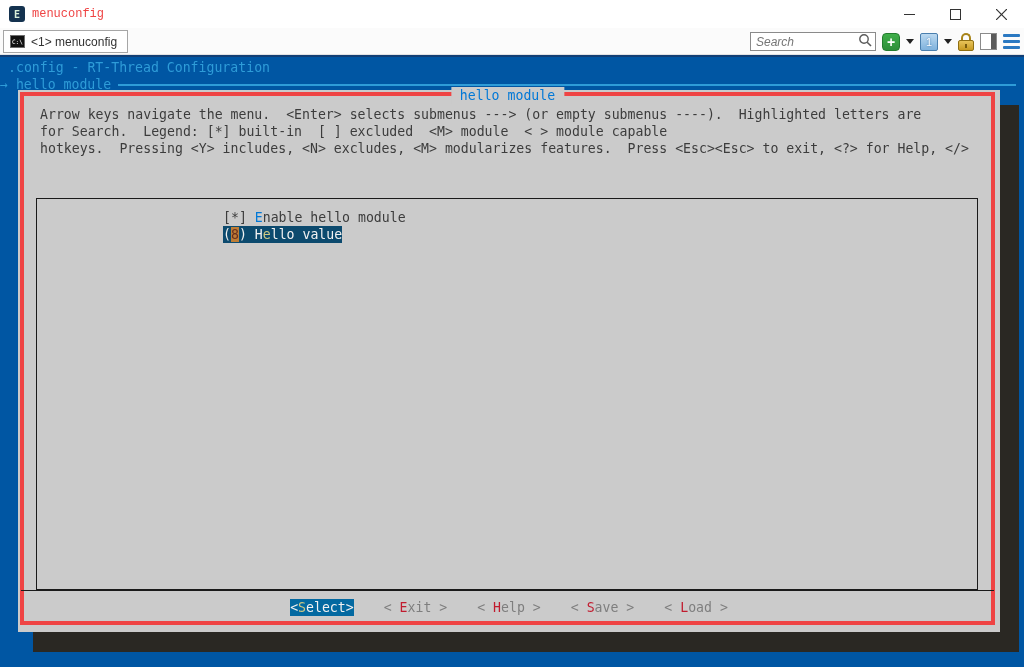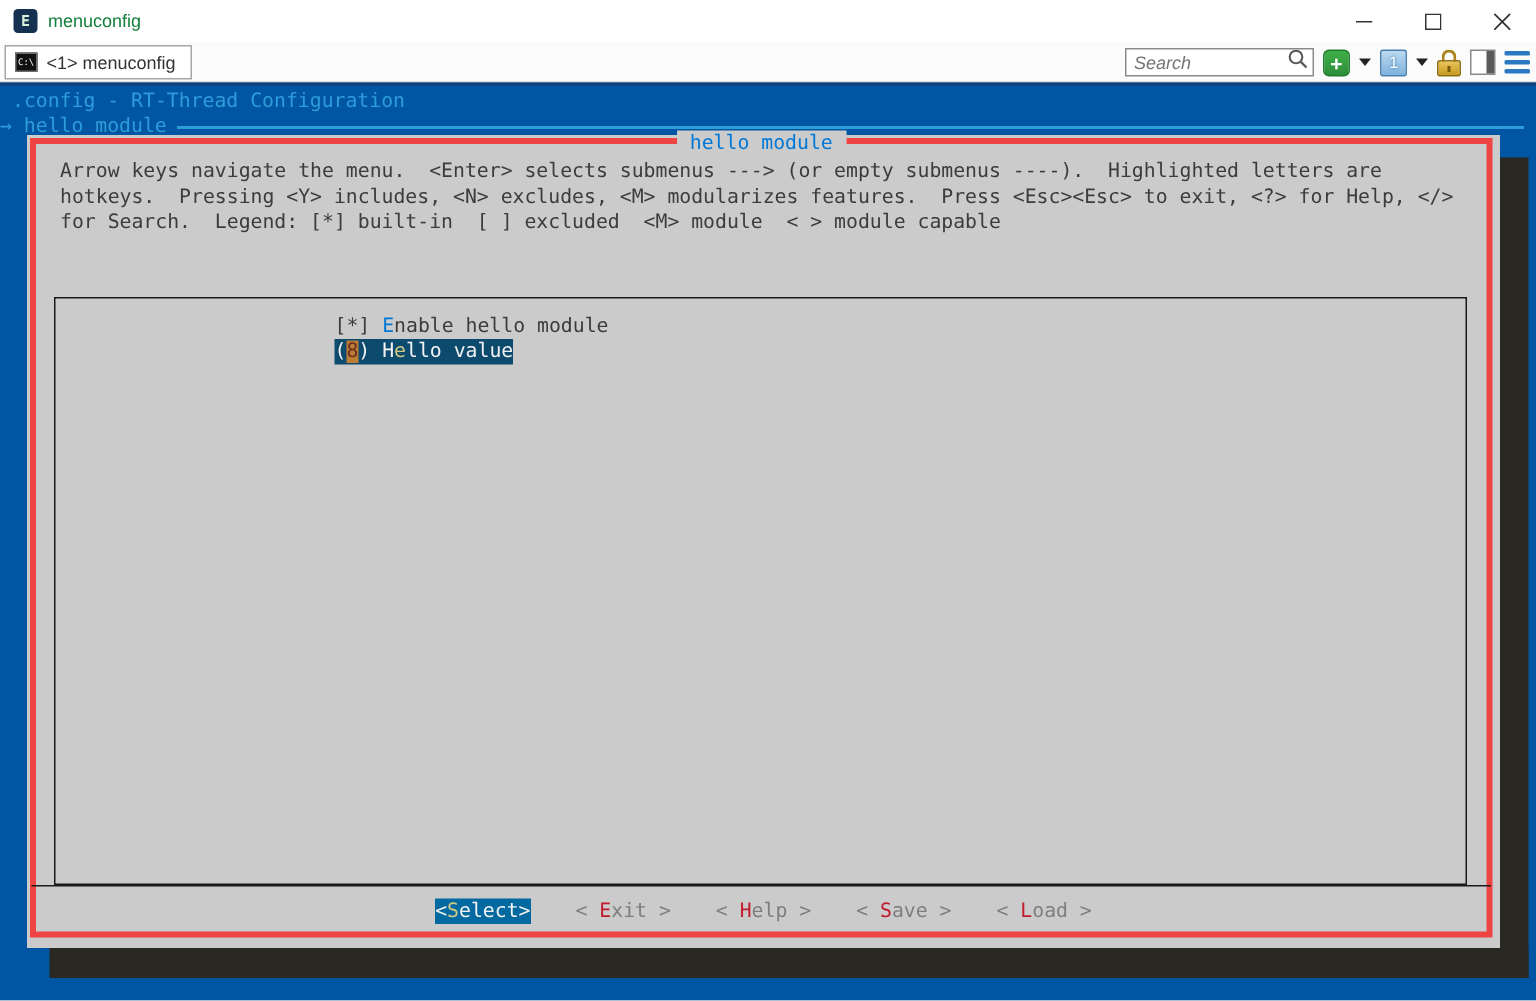--- a/index.html
+++ b/index.html
@@ -19,21 +19,21 @@
   }
   .app-icon {
     width: 16px; height: 16px;
     margin-left: 9px; margin-right: 7px;
     background: #14324F;
     border-radius: 3px;
     display: flex; align-items: center; justify-content: center;
     color: #d9efd9; font-size: 10px; font-weight: bold;
     font-family: "DejaVu Sans Mono", monospace;
   }
-  .title-text { font-size: 12px; color: #15803d; }
+  .title-text { font-size: 12px; color: #ef4444; font-family: Liberation Mono, monospace; }
   .win-controls { position: absolute; right: 0; top: 0; height: 28px; display: flex; }
   .win-btn {
     width: 46px; height: 28px;
     display: flex; align-items: center; justify-content: center;
   }
   .win-btn svg { display: block; }
 
   
   .tabbar {
     height: 27px; width: 100%;
@@ -297,22 +297,22 @@
   <div class="shadow-right"></div>
   <div class="shadow-bottom"></div>
 
   <div class="dialog">
     <div class="dialog-border">
       <div class="dialog-title">hello module</div>
     </div>
 
     <div class="instructions">
       <div>Arrow keys navigate the menu.  &lt;Enter&gt; selects submenus ---&gt; (or empty submenus ----).  Highlighted letters are</div>
+      <div>for Search.  Legend: [*] built-in  [ ] excluded  &lt;M&gt; module  &lt; &gt; module capable</div>
       <div>hotkeys.  Pressing &lt;Y&gt; includes, &lt;N&gt; excludes, &lt;M&gt; modularizes features.  Press &lt;Esc&gt;&lt;Esc&gt; to exit, &lt;?&gt; for Help, &lt;/&gt;</div>
-      <div>for Search.  Legend: [*] built-in  [ ] excluded  &lt;M&gt; module  &lt; &gt; module capable</div>
     </div>
 
     <div class="menu-box">
       <span class="menu-row"><span>[*] </span><span class="hot-blue">E</span><span>nable hello module</span></span>
       <span class="menu-row selected"><span>(</span><span class="cursor-cell">8</span><span>) H</span><span class="hot-yellow">e</span><span>llo value</span></span>
     </div>
 
     <div class="btn-separator"></div>
 
     <div class="btn-row">

